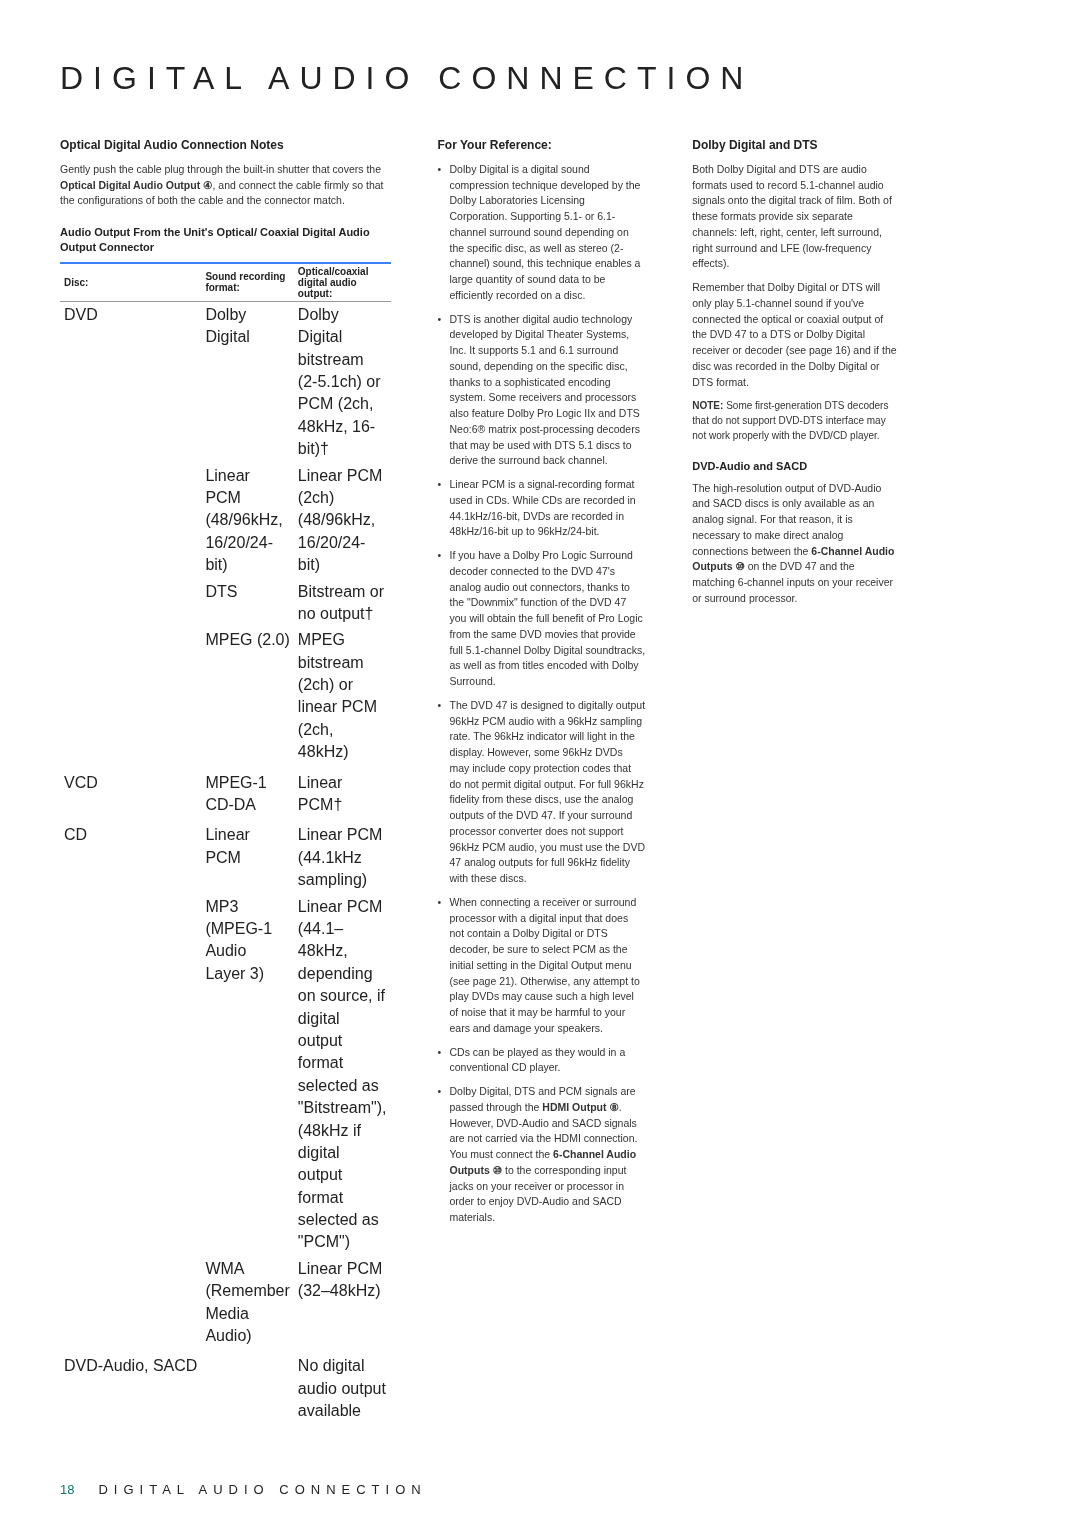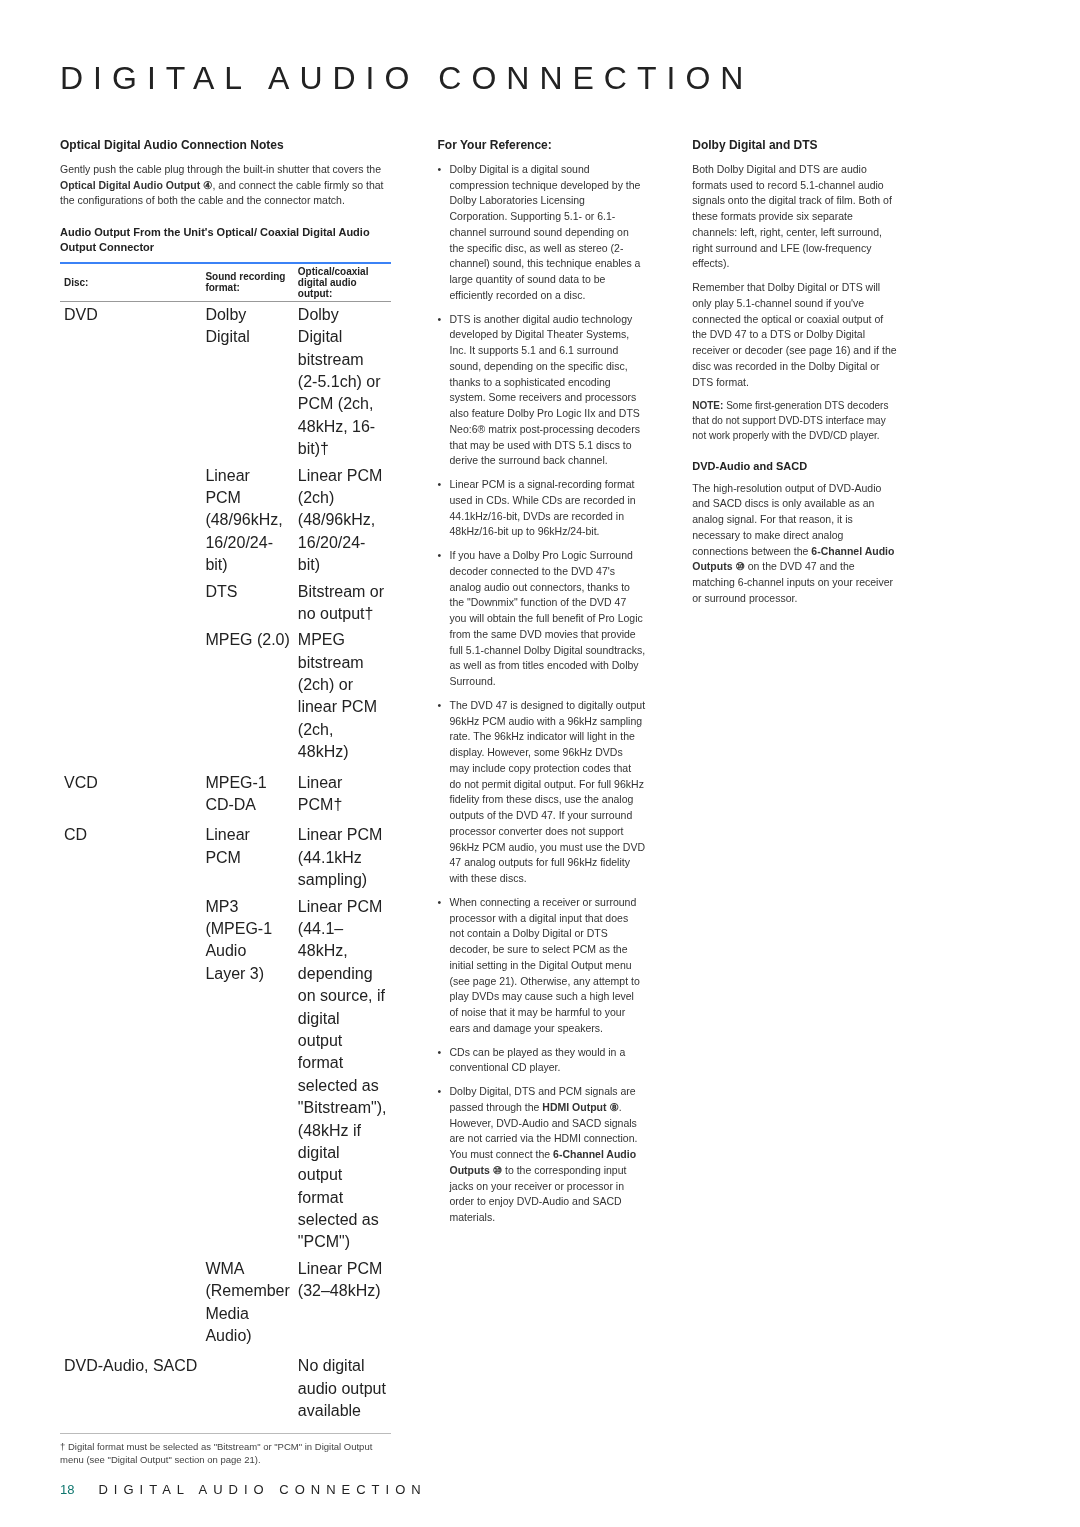--- a/index.html
+++ b/index.html
@@ -236,23 +236,20 @@
             </tr>
             <tr>
               <td class="disc-label" style="padding-top:6px;">DVD-Audio, SACD</td>
               <td style="padding-top:6px;"></td>
               <td style="padding-top:6px;">No digital audio output available</td>
             </tr>
           </tbody>
         </table>
       </div>
 
-      <div class="table-footer">
-        <span>† Digital format must be selected as "Bitstream" or "PCM" in Digital Output menu (see "Digital Output" section on page 21).</span>
-      </div>
     </div>
 
     <div class="col-mid">
       <h2 class="section-title">For Your Reference:</h2>
       <ul class="bullet-list">
         <li>Dolby Digital is a digital sound compression technique developed by the Dolby Laboratories Licensing Corporation. Supporting 5.1- or 6.1-channel surround sound depending on the specific disc, as well as stereo (2-channel) sound, this technique enables a large quantity of sound data to be efficiently recorded on a disc.</li>
         <li>DTS is another digital audio technology developed by Digital Theater Systems, Inc. It supports 5.1 and 6.1 surround sound, depending on the specific disc, thanks to a sophisticated encoding system. Some receivers and processors also feature Dolby Pro Logic IIx and DTS Neo:6® matrix post-processing decoders that may be used with DTS 5.1 discs to derive the surround back channel.</li>
         <li>Linear PCM is a signal-recording format used in CDs. While CDs are recorded in 44.1kHz/16-bit, DVDs are recorded in 48kHz/16-bit up to 96kHz/24-bit.</li>
         <li>If you have a Dolby Pro Logic Surround decoder connected to the DVD 47's analog audio out connectors, thanks to the "Downmix" function of the DVD 47 you will obtain the full benefit of Pro Logic from the same DVD movies that provide full 5.1-channel Dolby Digital soundtracks, as well as from titles encoded with Dolby Surround.</li>
         <li>The DVD 47 is designed to digitally output 96kHz PCM audio with a 96kHz sampling rate. The 96kHz indicator will light in the display. However, some 96kHz DVDs may include copy protection codes that do not permit digital output. For full 96kHz fidelity from these discs, use the analog outputs of the DVD 47. If your surround processor converter does not support 96kHz PCM audio, you must use the DVD 47 analog outputs for full 96kHz fidelity with these discs.</li>

